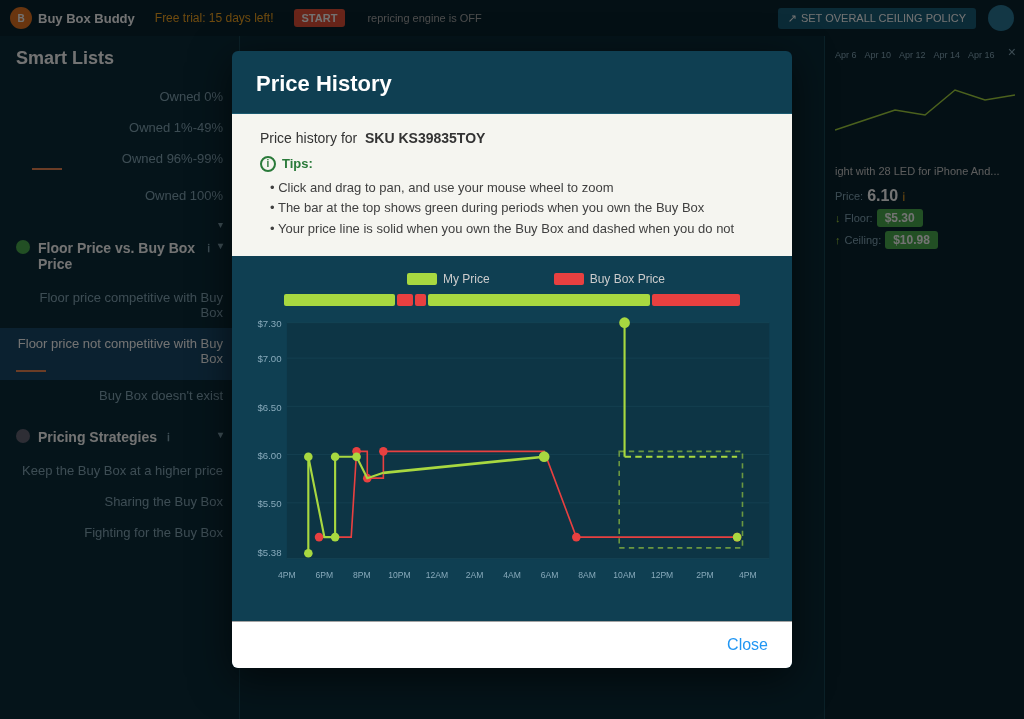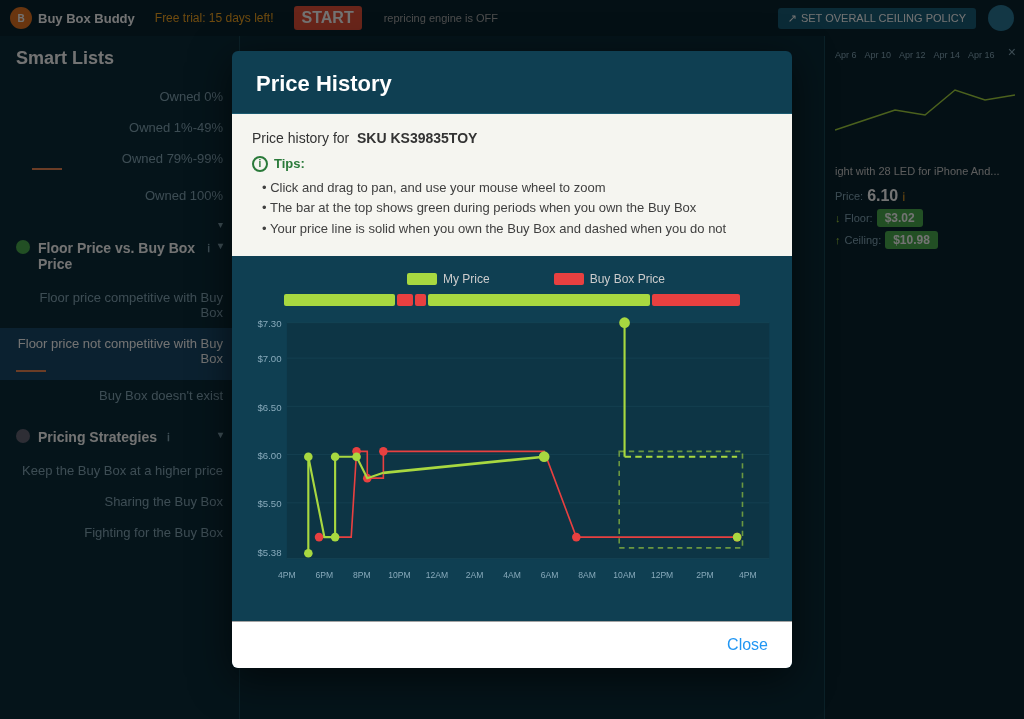--- a/index.html
+++ b/index.html
@@ -50,21 +50,21 @@
       color: #f5a623;
       font-size: 12px;
       margin-left: 8px;
     }
     .nav-start-btn {
       background: #e8533a;
       color: #fff;
       border: none;
       border-radius: 3px;
       padding: 3px 8px;
-      font-size: 16px;
+      font-size: 11px;
       font-weight: bold;
       cursor: pointer;
       margin-left: 8px;
     }
     .nav-repricing {
       color: #aaa;
       font-size: 11px;
       margin-left: 10px;
     }
     .nav-spacer { flex: 1; }
@@ -240,21 +240,21 @@
     .modal-body {
       padding: 0;
       flex: 1;
       overflow-y: auto;
     }
 
     
     .ph-info-box {
       background: #f5f5f0;
       margin: 0;
-      padding: 16px 20px;
+      padding: 16px 28px;
     }
     .ph-sku-line {
       font-size: 14px;
       color: #333;
       margin-bottom: 10px;
     }
     .ph-sku-label { font-weight: normal; }
     .ph-tips-header {
       display: flex;
       align-items: center;
@@ -360,21 +360,21 @@
 <div class="sidebar">
   <div class="sidebar-title">Smart Lists</div>
 
   <div class="sidebar-item">
     <span>Owned 0%</span>
   </div>
   <div class="sidebar-item">
     <span>Owned 1%-49%</span>
   </div>
   <div class="sidebar-item">
-    <span>Owned 79%-99%</span>
+    <span>Owned 96%-99%</span>
     <div class="sidebar-divider"></div>
   </div>
   <div class="sidebar-item">
     <span>Owned 100%</span>
   </div>
 
   <div style="height:8px;"></div>
   <div style="text-align:right; padding-right:16px; color:#8ab; font-size:10px;">▾</div>
 
   <div class="sidebar-section">
@@ -434,21 +434,21 @@
     <span>ight with 28 LED for iPhone And...</span>
   </div>
   <div style="display:flex; align-items:center; gap:4px; margin-top:8px;">
     <span class="price-label" style="color:#8ab; font-size:11px;">Price:</span>
     <span class="price-number">6.10</span>
     <span class="price-info-icon">ℹ</span>
   </div>
   <div class="price-tag">
     <span style="color:#a8d840; font-size:11px;">↓</span>
     <span class="floor-label">Floor:</span>
-    <span class="floor-value">$3.02</span>
+    <span class="floor-value">$5.30</span>
   </div>
   <div class="price-tag">
     <span style="color:#a8d840; font-size:11px;">↑</span>
     <span class="floor-label">Ceiling:</span>
     <span class="ceiling-value">$10.98</span>
   </div>
 </div>
 
 <div class="modal-overlay">
   <div class="modal">

